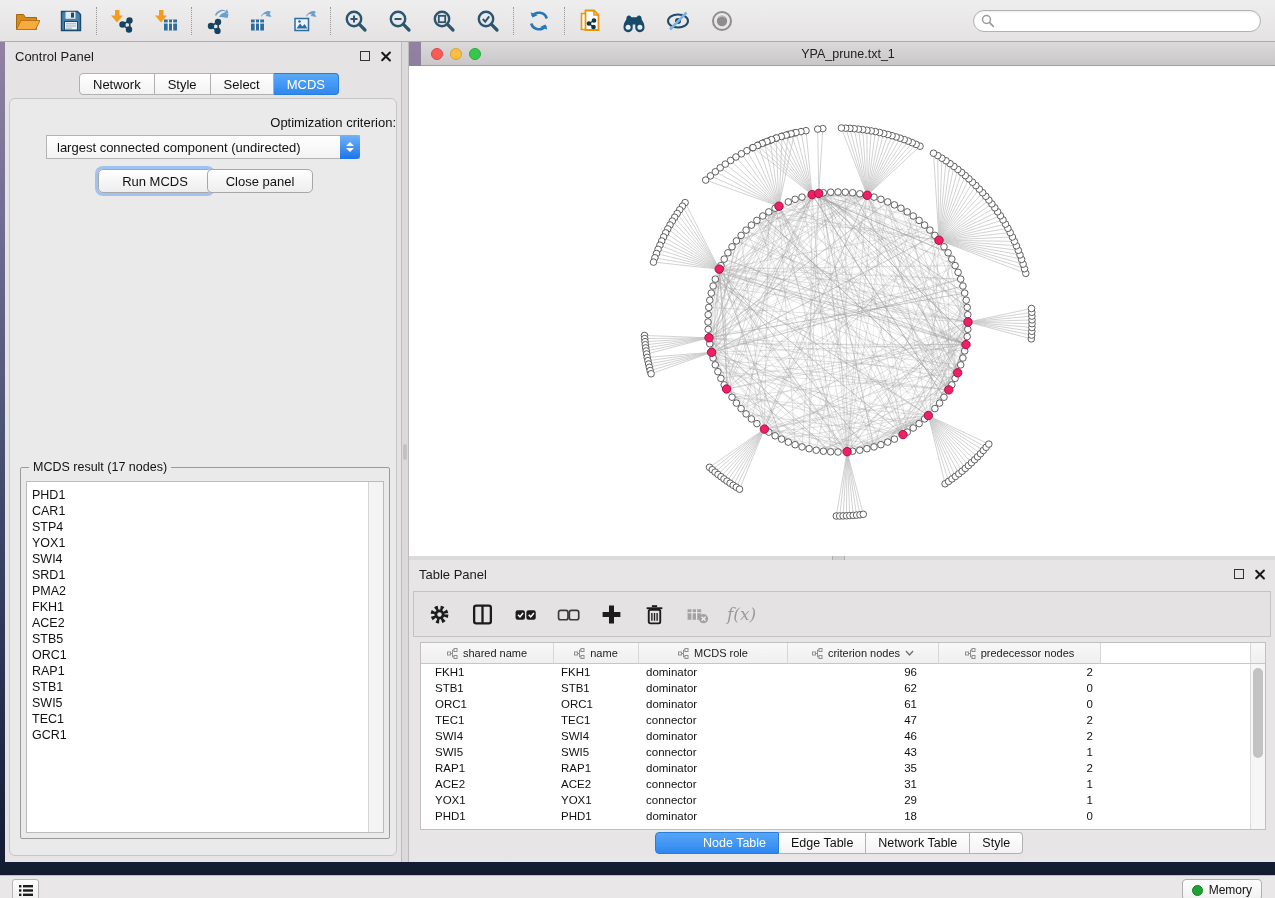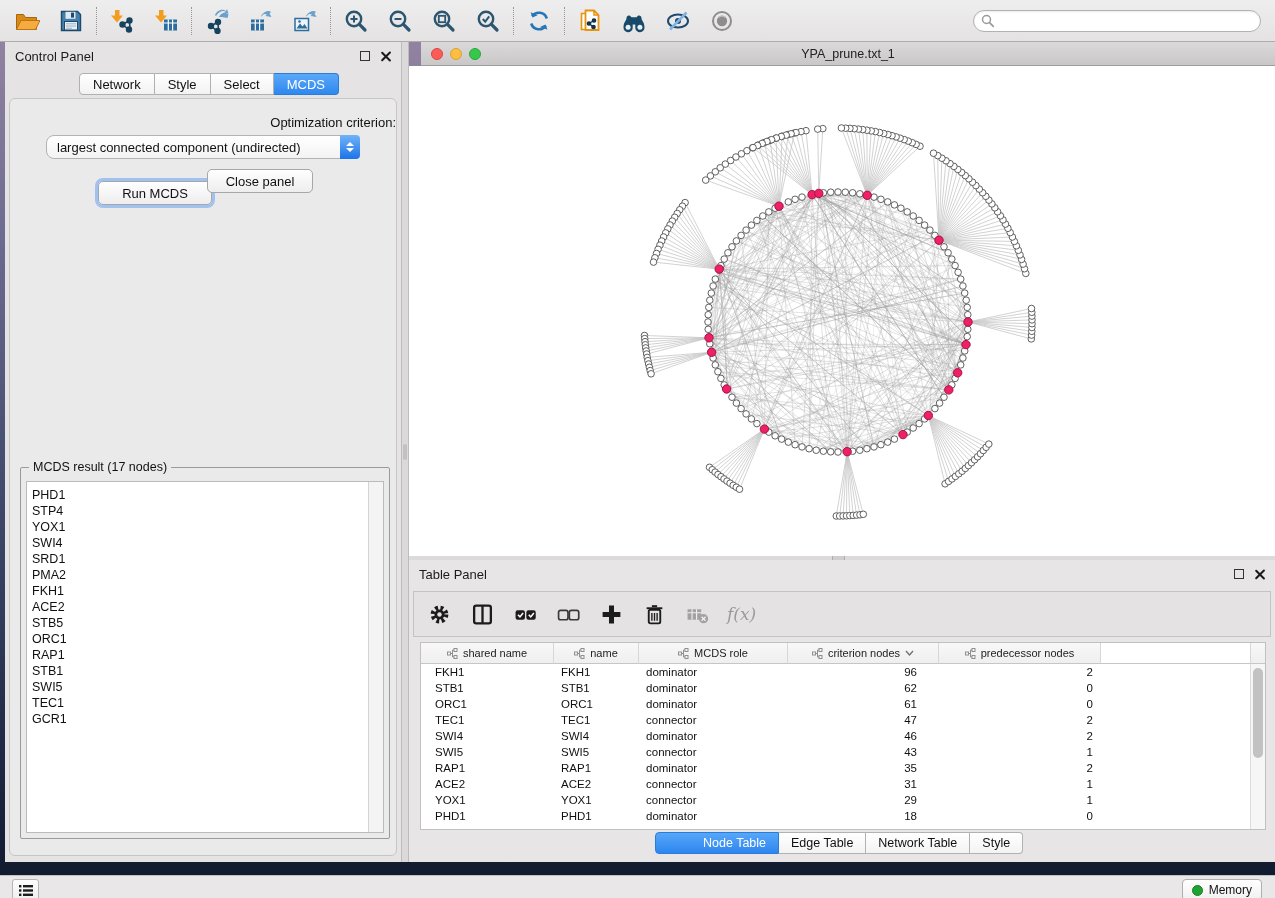--- a/index.html
+++ b/index.html
@@ -36,32 +36,32 @@
   .cp-tab { height:22px; padding:0 13px; display:flex; align-items:center; font-size:13px;
     background:linear-gradient(#ffffff,#f2f2f2); border:1px solid #b1afb0; border-left:none; color:#111; }
   .cp-tab:first-child { border-left:1px solid #b1afb0; border-radius:4px 0 0 4px; }
   .cp-tab:last-child { border-radius:0 4px 4px 0; }
   .cp-tab.active { background:linear-gradient(#5aa8f8,#2f88ef); border-color:#2a7cdb; color:#fff; }
 
   #cp-box { position:absolute; left:4px; top:56px; width:388px; height:758px;
     background:#ebeaea; border:1px solid #c7c5c6; border-radius:6px; }
   #opt-label { position:absolute; left:0; right:0; top:16px; text-align:right; font-size:13px; color:#111; }
   #criterion { position:absolute; left:36px; top:36px; width:314px; height:24px;
-    background:linear-gradient(#ffffff,#f4f3f3); border:1px solid #b4b2b3; border-radius:8px;
+    background:linear-gradient(#ffffff,#f4f3f3); border:1px solid #b4b2b3; border-radius:0;
     display:flex; align-items:center; }
   #criterion .val { flex:1; font-size:13px; color:#111; padding-left:10px; white-space:nowrap; }
   #criterion .stepper { width:20px; height:24px; margin-right:-1px; border-radius:0 4px 4px 0;
     background:linear-gradient(#71b3f8,#1d74e9); display:flex; flex-direction:column; align-items:center; justify-content:center; }
   .chev { width:0; height:0; border-left:4px solid transparent; border-right:4px solid transparent; }
   .chev.up { border-bottom:4.5px solid #fff; margin-bottom:2.5px; }
   .chev.down { border-top:4.5px solid #fff; }
   .mac-btn { position:absolute; top:70px; height:24px; background:linear-gradient(#ffffff,#eeeded);
     border:1px solid #a8a6a7; border-radius:5px; font-size:13px; color:#111;
     display:flex; align-items:center; justify-content:center; }
-  #run-btn { left:88px; width:114px; box-shadow:0 0 0 3px rgba(98,160,246,.55);margin-top:12px; }
+  #run-btn { left:88px; width:114px; box-shadow:0 0 0 3px rgba(98,160,246,.55); }
   #close-btn { left:197px; width:106px; }
 
   #result-group { position:absolute; left:10px; top:368px; width:370px; height:372px;
     border:1px solid #9b999a; border-radius:2px; }
   #result-legend { position:absolute; left:8px; top:-8px; background:#ebeaea; padding:0 4px; font-size:12.5px; color:#111; }
   #result-list { position:absolute; left:5px; top:13px; width:358px; height:352px;
     background:#fff; border:1px solid #bcbaba; overflow:hidden; }
   #mcds-items { position:absolute; left:0; top:5px; right:15px; }
   .mcds-item { font-size:12.5px; color:#111; line-height:16px; padding-left:5px; }
   #result-scroll { position:absolute; right:0; top:0; bottom:0; width:15px; background:#f4f4f4; border-left:1px solid #d4d4d4; }
@@ -302,20 +302,21 @@
             <span class="chev down"></span>
         </span>
       </div>
       <div class="mac-btn" id="run-btn">Run MCDS</div>
       <div class="mac-btn" id="close-btn">Close panel</div>
       <div id="result-group">
         <div id="result-legend">MCDS result (17 nodes)</div>
         <div id="result-list">
           <div id="mcds-items">
               <div class="mcds-item">PHD1</div>
+              <div class="mcds-item">CAR1</div>
               <div class="mcds-item">STP4</div>
               <div class="mcds-item">YOX1</div>
               <div class="mcds-item">SWI4</div>
               <div class="mcds-item">SRD1</div>
               <div class="mcds-item">PMA2</div>
               <div class="mcds-item">FKH1</div>
               <div class="mcds-item">ACE2</div>
               <div class="mcds-item">STB5</div>
               <div class="mcds-item">ORC1</div>
               <div class="mcds-item">RAP1</div>

